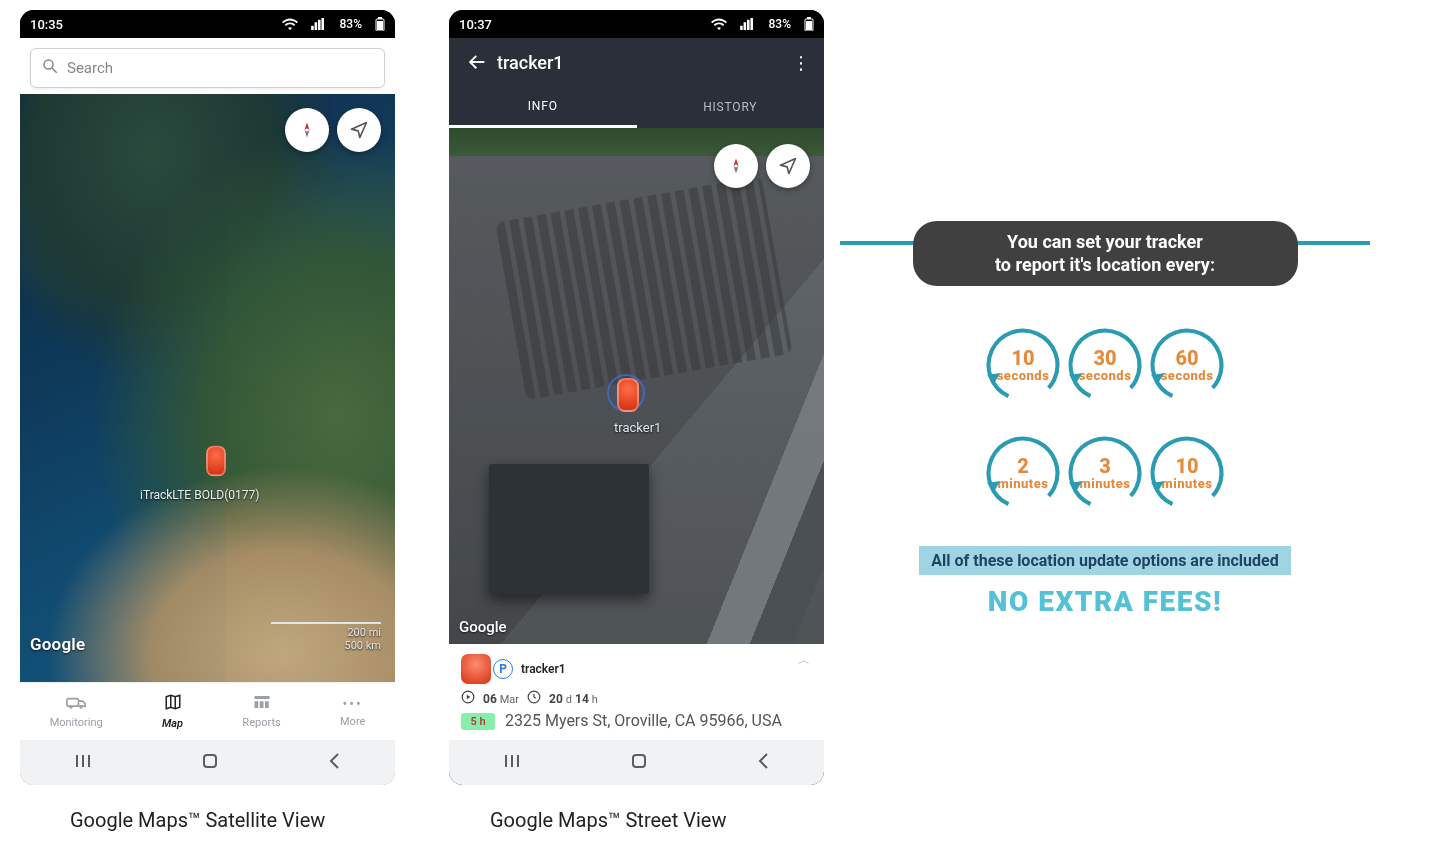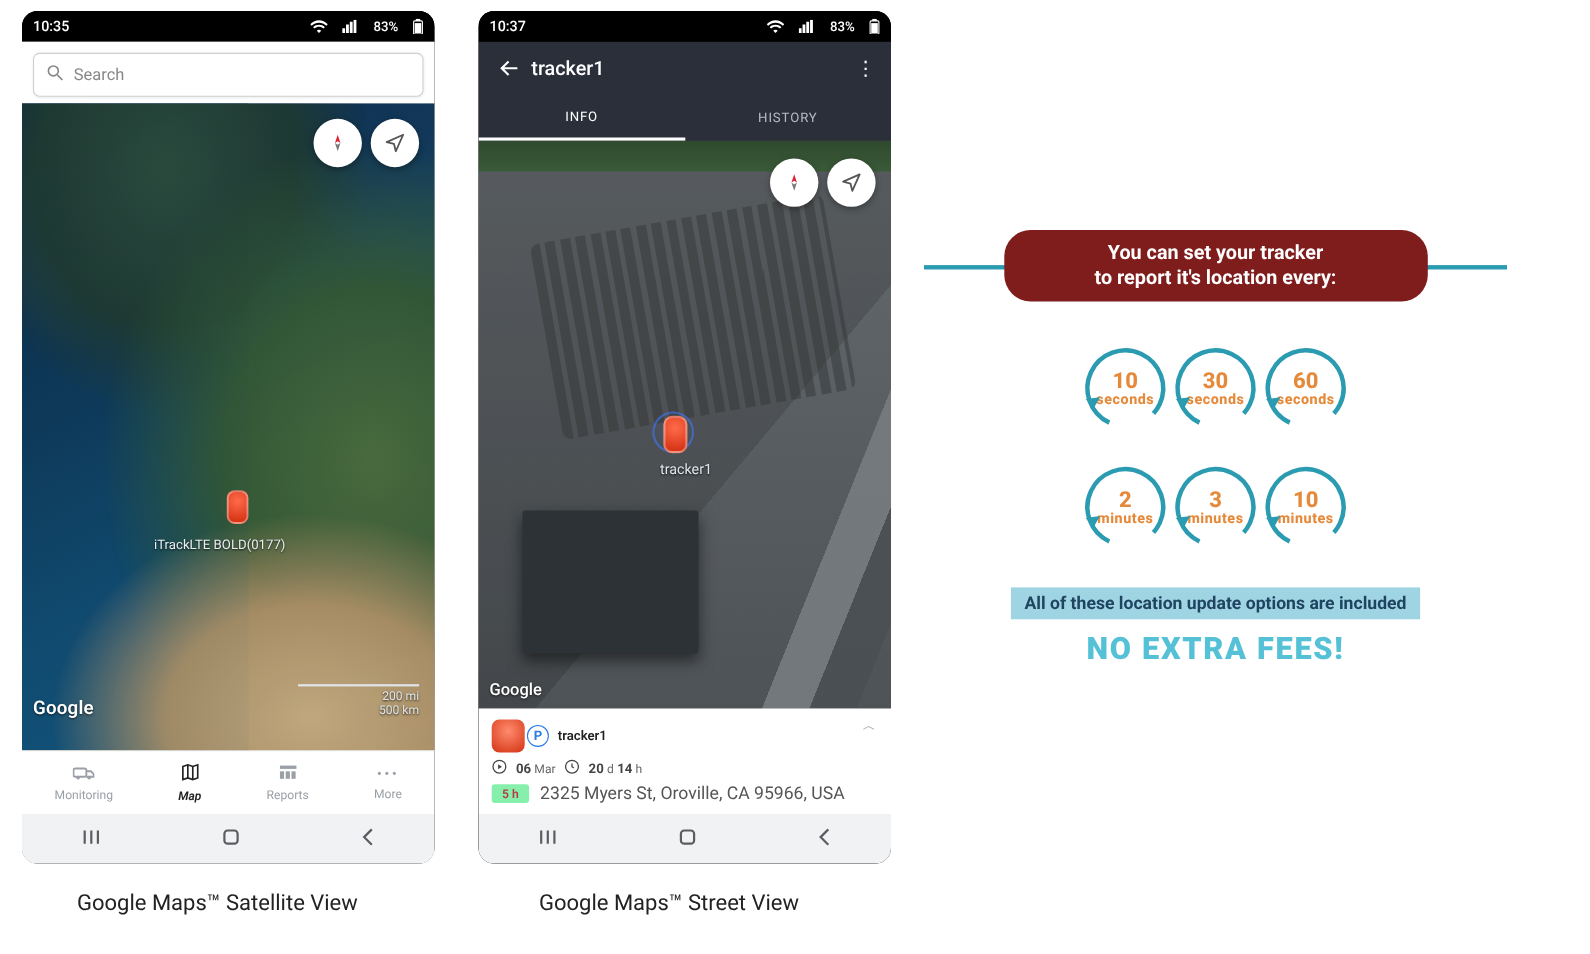--- a/index.html
+++ b/index.html
@@ -18,21 +18,21 @@
     position: absolute;
     width: 375px;
     height: 775px;
     background: #000;
     border-radius: 14px;
     overflow: hidden;
     display: flex;
     flex-direction: column;
   }
   .phone1 { left: 20px;  top: 10px; }
-  .phone2 { left: 435px; top: 10px; }
+  .phone2 { left: 449px; top: 10px; }
 
   .statusbar {
     height: 28px;
     background: #000;
     color: #fff;
     display: flex;
     align-items: center;
     padding: 0 10px;
     font-size: 13px;
     font-weight: 500;
@@ -253,23 +253,23 @@
     position:absolute;
     left:840px; top:205px;
     width:530px;
   }
   .promo-hr {
     position:absolute; left:0; right:0; top:36px;
     height:4px; background:#2a9bb0;
   }
   .promo-banner {
     position:relative;
-    margin:4px auto;
+    margin:16px auto;
     width:385px;
-    background:#7f1d1d;
+    background:#404040;
     color:#fff;
     text-align:center;
     font-weight:700;
     font-size:18px;
     line-height:1.25;
     padding:10px 16px;
     border-radius:24px;
     z-index:2;
   }
   .circle-row { display:flex; justify-content:center; margin-top:38px; }

